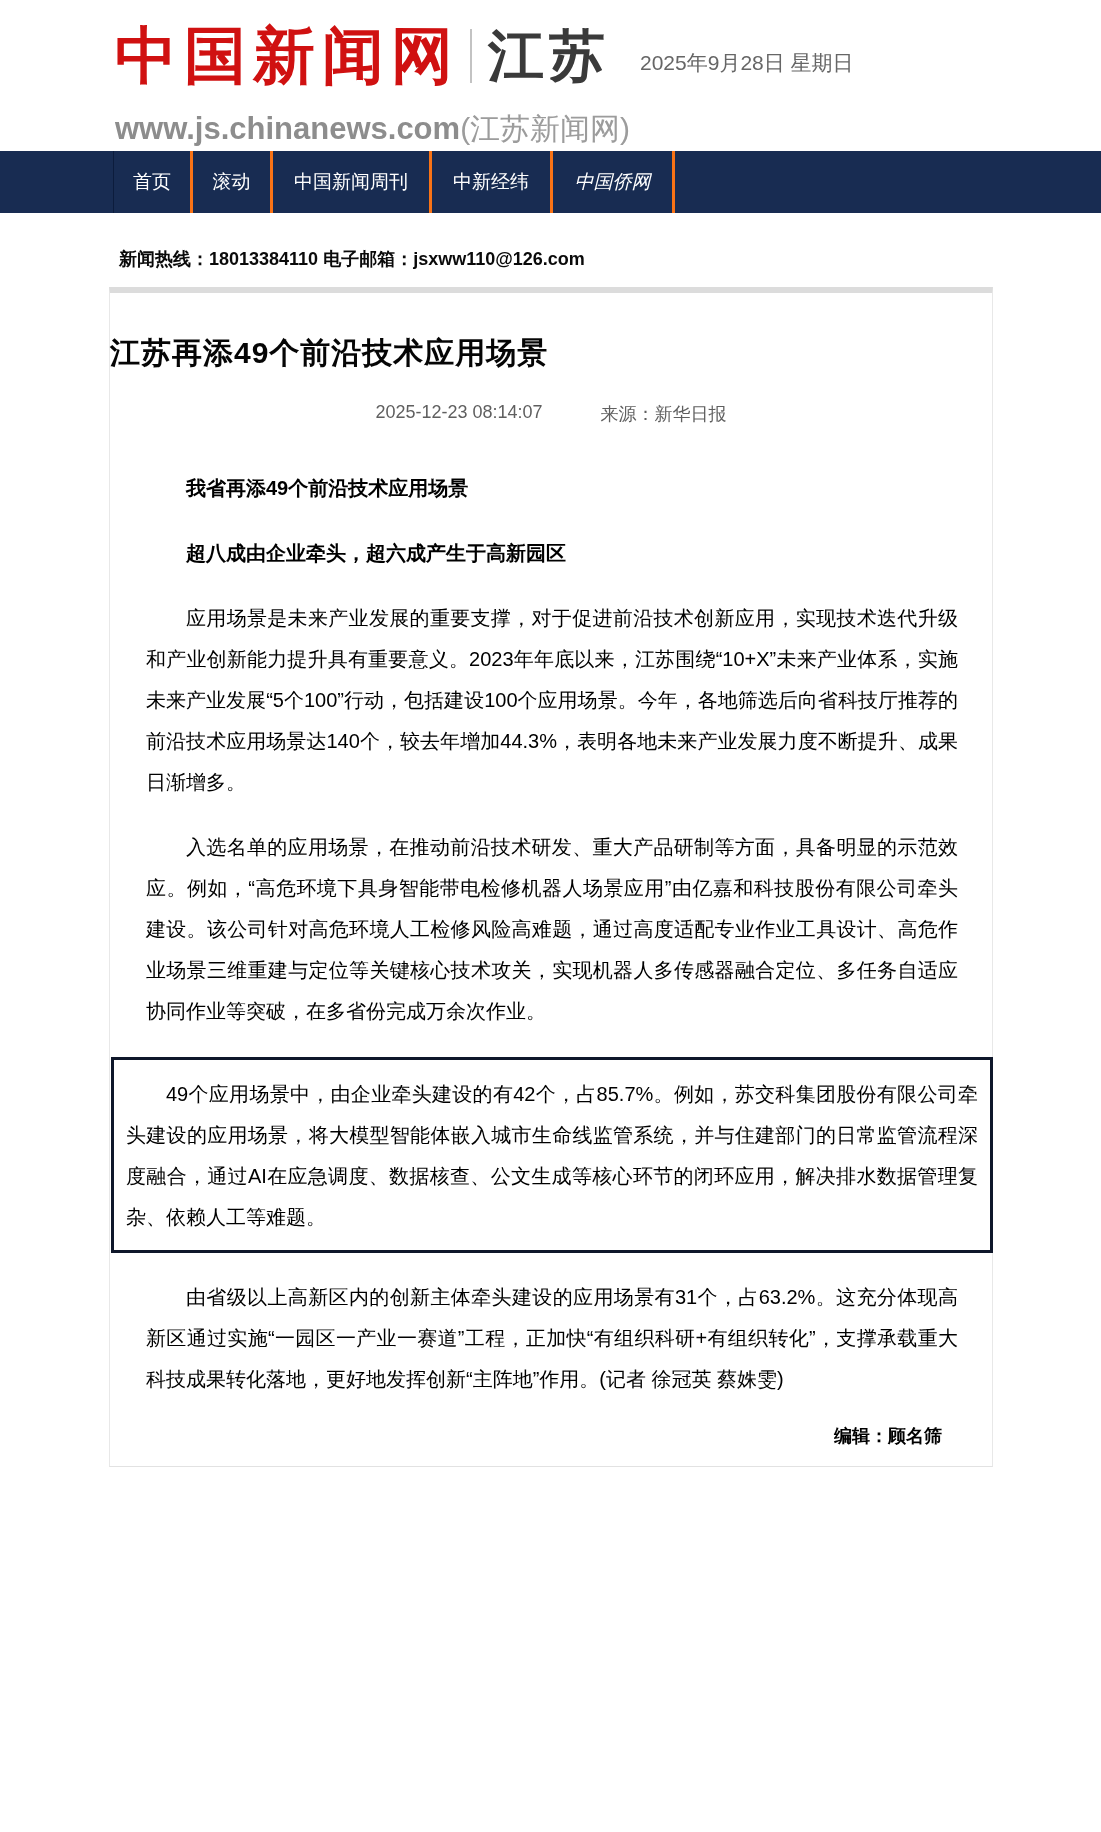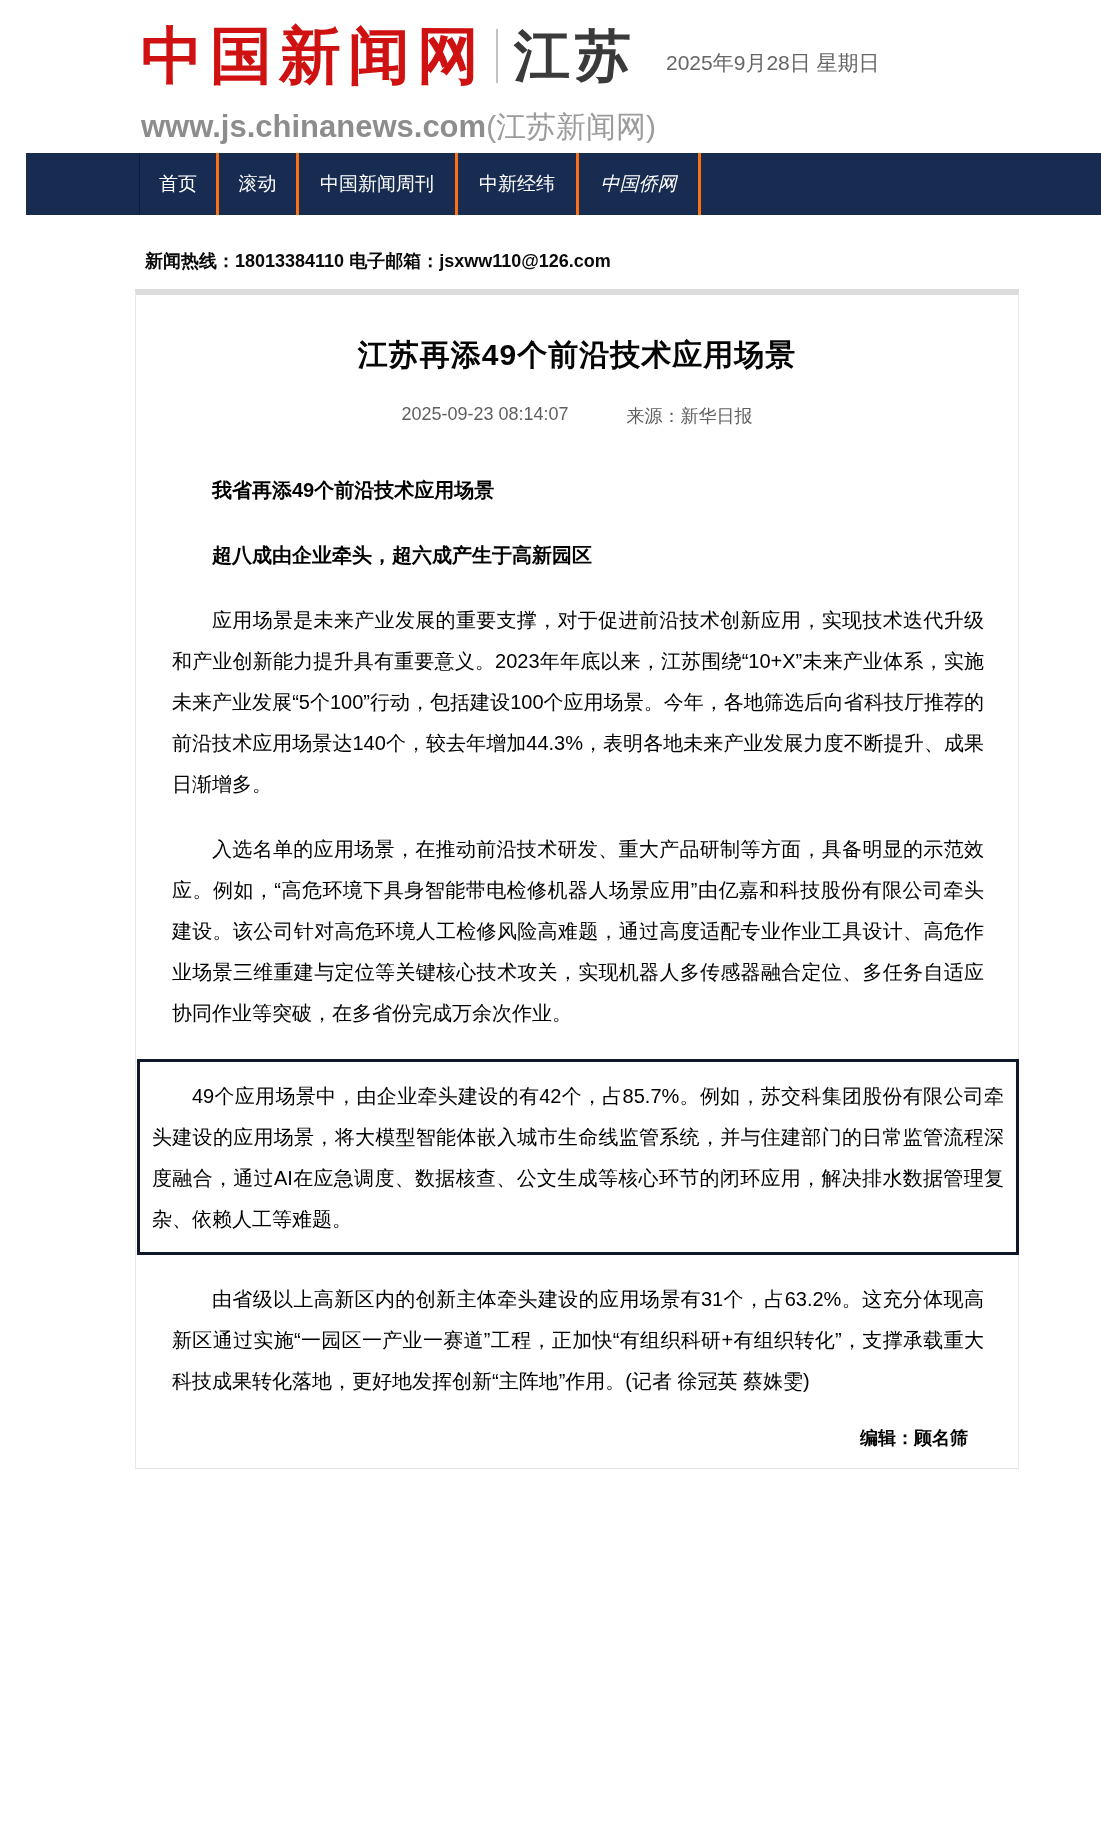--- a/index.html
+++ b/index.html
@@ -1,34 +1,34 @@
 <!DOCTYPE html>
 <html><head>
 <meta charset="utf-8">
 <style>
   * { margin: 0; padding: 0; box-sizing: border-box; }
   html, body { background: #fff; }
   body { font-family: "Liberation Sans", "DejaVu Sans", sans-serif; }
-  .page { position: relative; width: 1101px; height: 1543px; background: #fff; overflow: hidden; margin: 0 auto; padding-left: 26px; }
+  .page { position: relative; width: 1101px; height: 1543px; background: #fff; overflow: hidden; margin: 0 auto; }
 
   
   .masthead { padding: 14px 0 0 115px; }
   .logo-row { display: flex; align-items: center; height: 84px; }
   .logo-cn {
     font-family: "DejaVu Serif", "Liberation Serif", serif;
     font-weight: bold; font-size: 62px; color: #d01111;
     letter-spacing: 7px; line-height: 1; white-space: nowrap;
   }
   .logo-divider { width: 2px; height: 54px; background: #c3c3c3; margin: 0 16px 0 10px; }
   .logo-region {
     font-weight: bold; font-size: 56px; color: #3a3a3a;
     letter-spacing: 5px; line-height: 1; white-space: nowrap;
   }
   .header-date { font-size: 21px; color: #666; margin-left: 30px; margin-top: 14px; white-space: nowrap; }
-  .site-url { margin-top: 12px; line-height: 34px; white-space: nowrap; }
+  .site-url { margin-top: 18px; line-height: 26px; white-space: nowrap; }
   .url-main { font-weight: bold; font-size: 31px; color: #8d8d8d; }
   .url-paren { font-size: 30px; color: #9c9c9c; }
 
   
   .navbar { margin-top: 4px; height: 62px; background: #182c52; display: flex; align-items: stretch; width: 100%; }
   .nav-spacer { width: 114px; border-right: 1px solid #0c1c3c; }
   .nav-item {
     display: flex; align-items: center; justify-content: center;
     color: #fff; font-size: 19px; text-decoration: none; cursor: pointer;
     border-right: 3px solid #f97316; white-space: nowrap;
@@ -44,21 +44,21 @@
   .hotline { margin: 34px 0 0 119px; font-size: 18px; font-weight: 600; color: #0a0a0a; }
 
   
   .article-box {
     margin: 16px 0 0 109px; width: 884px;
     border-top: 6px solid #dcdcdc;
     border-left: 1px solid #e8e8e8; border-right: 1px solid #e8e8e8; border-bottom: 1px solid #e2e2e2;
     background: #fff; padding-bottom: 18px;
   }
   .article-title {
-    margin-top: 40px; text-align: center;
+    margin-top: 40px; 
     font-size: 30px; font-weight: bold; color: #050505; letter-spacing: 1px;
   }
   .article-meta { margin-top: 28px; display: flex; justify-content: center; gap: 58px; font-size: 18px; color: #5f5f5f; }
   .article-body { margin-top: 42px; padding: 0 34px 0 36px; font-size: 20px; color: #000; }
   .article-body p { line-height: 41px; text-indent: 2em; margin-bottom: 24px; text-align: justify; }
   .article-body p.subhead { font-weight: bold; }
   .highlight-box {
     border: 3px solid #0f172a;
     margin: 25px -35px 24px -35px;
     padding: 14px 12px 12px 12px;
@@ -92,21 +92,21 @@
     <a class="nav-item w5">中国侨网</a>
     <div class="nav-fill"></div>
   </nav>
 
   <div class="hotline">新闻热线：18013384110 电子邮箱：jsxww110@126.com</div>
 
   <article class="article-box">
     <h1 class="article-title">江苏再添49个前沿技术应用场景</h1>
 
     <div class="article-meta">
-      <span>2025-09-23 08:14:07</span>
+      <span>2025-12-23 08:14:07</span>
       <span>来源：新华日报</span>
     </div>
 
     <div class="article-body">
       <p class="subhead">我省再添49个前沿技术应用场景</p>
       <p class="subhead">超八成由企业牵头，超六成产生于高新园区</p>
 
       <p>应用场景是未来产业发展的重要支撑，对于促进前沿技术创新应用，实现技术迭代升级和产业创新能力提升具有重要意义。2023年年底以来，江苏围绕“10+X”未来产业体系，实施未来产业发展“5个100”行动，包括建设100个应用场景。今年，各地筛选后向省科技厅推荐的前沿技术应用场景达140个，较去年增加44.3%，表明各地未来产业发展力度不断提升、成果日渐增多。</p>
       <p>入选名单的应用场景，在推动前沿技术研发、重大产品研制等方面，具备明显的示范效应。例如，“高危环境下具身智能带电检修机器人场景应用”由亿嘉和科技股份有限公司牵头建设。该公司针对高危环境人工检修风险高难题，通过高度适配专业作业工具设计、高危作业场景三维重建与定位等关键核心技术攻关，实现机器人多传感器融合定位、多任务自适应协同作业等突破，在多省份完成万余次作业。</p>
 

